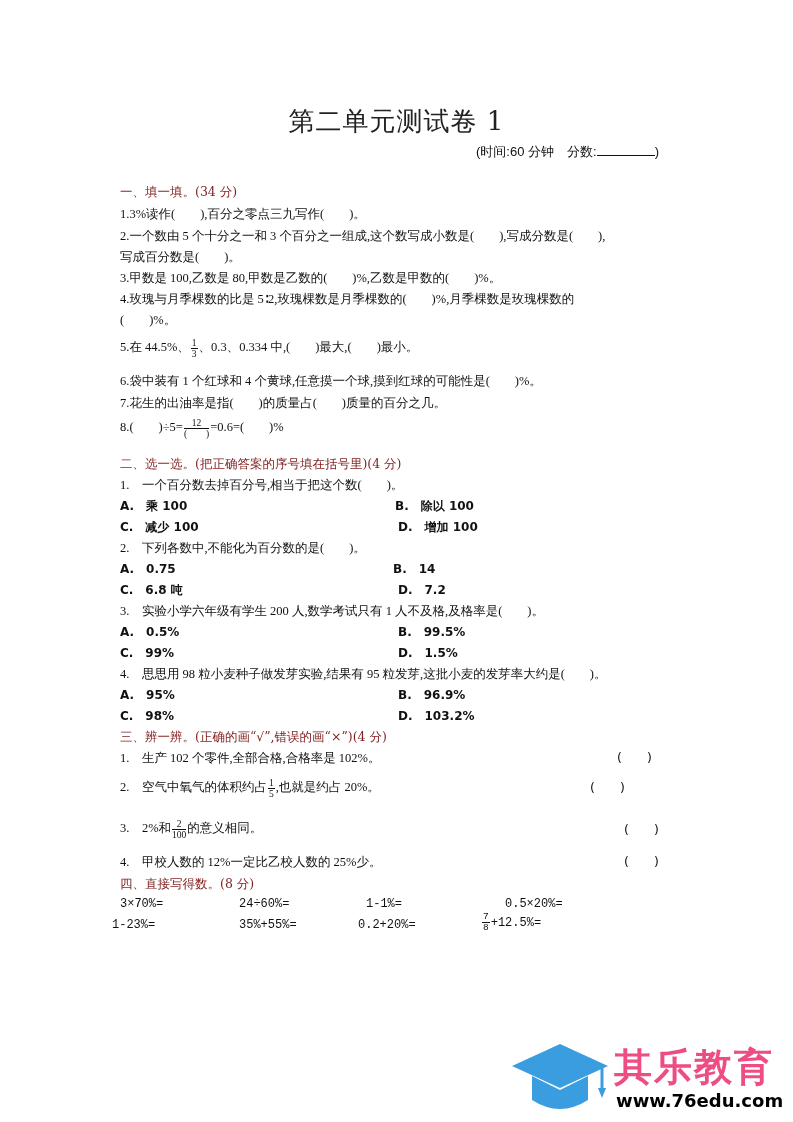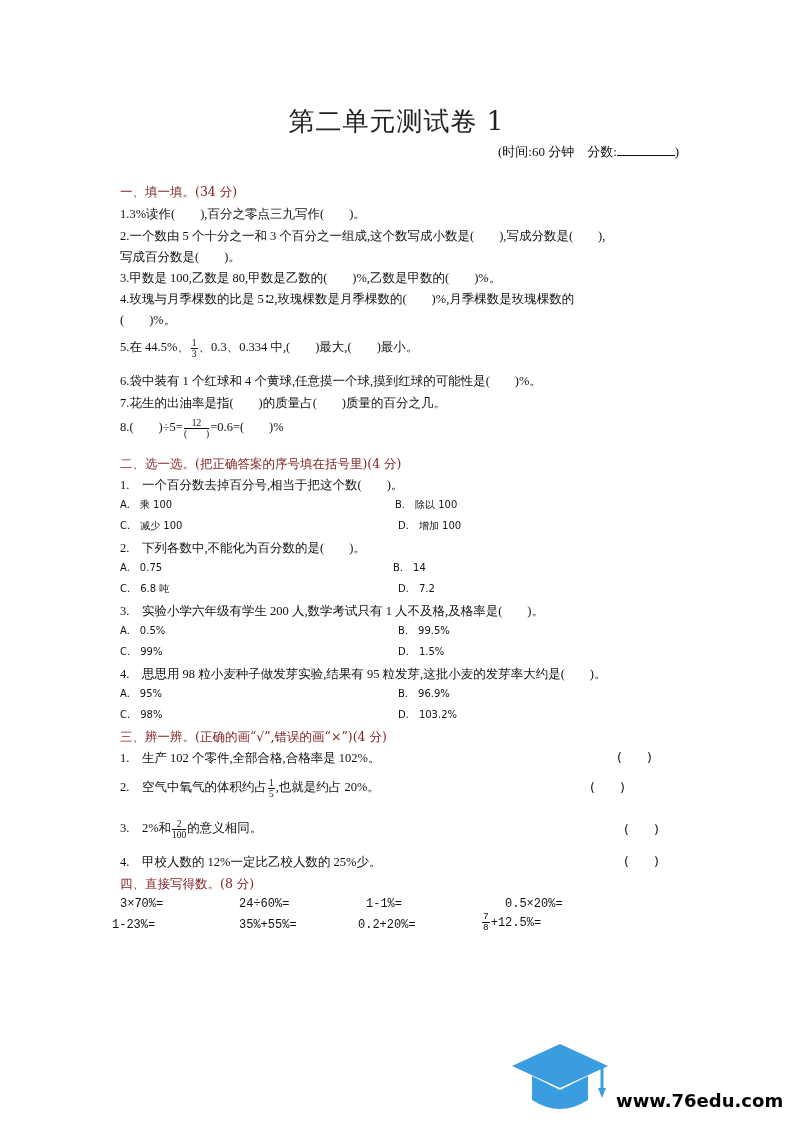--- a/index.html
+++ b/index.html
@@ -1,27 +1,27 @@
 <!DOCTYPE html>
 <html><head>
 <meta charset="utf-8">
 <style>
   html, body { margin:0; padding:0; background:#ffffff; }
   body { width:793px; height:1122px; position:relative; overflow:hidden;
          font-family:"DejaVu Serif","Liberation Serif",serif; color:#111; }
   .abs { position:absolute; white-space:nowrap; }
   .title { left:0; width:793px; top:104px; text-align:center; font-size:26px; letter-spacing:1px; color:#222; }
-  .subtitle { left:498px; top:143px; font-size:13px; font-family:Liberation Serif, serif; }
+  .subtitle { left:476px; top:143px; font-size:13px; font-family:Liberation Sans, sans-serif; }
   .subtitle .blank { display:inline-block; width:58px; border-bottom:1px solid #111; height:12px; vertical-align:baseline; }
   .line { font-size:12.5px; left:120px; font-family:Liberation Serif, serif; }
   .hd { font-family:"DejaVu Serif","Liberation Serif",serif; color:#7f1d1d; font-size:12.5px; }
   .frac { display:inline-block; vertical-align:middle; text-align:center; font-size:9.5px; line-height:10px; margin:0 1px; }
   .frac .n { display:block; border-bottom:1px solid #111; padding:0 1px; }
   .frac .d { display:block; }
-  .opt { font-size:10px; font-family:"DejaVu Sans","Liberation Sans",sans-serif; }
+  .opt { font-size:12px; font-family:"DejaVu Sans","Liberation Sans",sans-serif;font-weight:bold; }
   .paren { font-size:12.5px; font-family:"DejaVu Sans","Liberation Sans",sans-serif; }
   .calc { font-size:12px; font-family:Liberation Mono, monospace; }
   .logo { left:510px; top:1040px; width:280px; height:80px; }
   .logo-text { position:absolute; left:104px; top:2px; font-size:38px; font-weight:bold; color:#ee4d83; font-family:"DejaVu Sans","Liberation Sans",sans-serif; letter-spacing:2px; }
   .logo-url { position:absolute; left:106px; top:50px; font-size:18px; font-weight:bold; color:#000000; font-family:"DejaVu Sans","Liberation Sans",sans-serif; }
 </style>
 </head>
 <body>
 
 <div class="abs title">第二单元测试卷 1</div>
@@ -93,14 +93,15 @@
   <span class="frac"><span class="n">7</span><span class="d">8</span></span><span>+12.5%=</span>
 </div>
 
 <div class="abs logo">
   <svg width="100" height="76" viewBox="0 0 100 76" style="position:absolute;left:0;top:0">
     <polygon points="50,4 98,26 50,48 2,26" fill="#3a9de0"></polygon>
     <path d="M22,36 L22,60 Q50,78 78,60 L78,36 L50,50 Z" fill="#3a9de0"></path>
     <line x1="92" y1="28" x2="92" y2="48" stroke="#3a9de0" stroke-width="3"></line>
     <polygon points="88,48 96,48 92,58" fill="#3a9de0"></polygon>
   </svg>
+  <div class="logo-text">其乐教育</div>
   <div class="logo-url">www.76edu.com</div>
 </div>
 
 </body></html>

